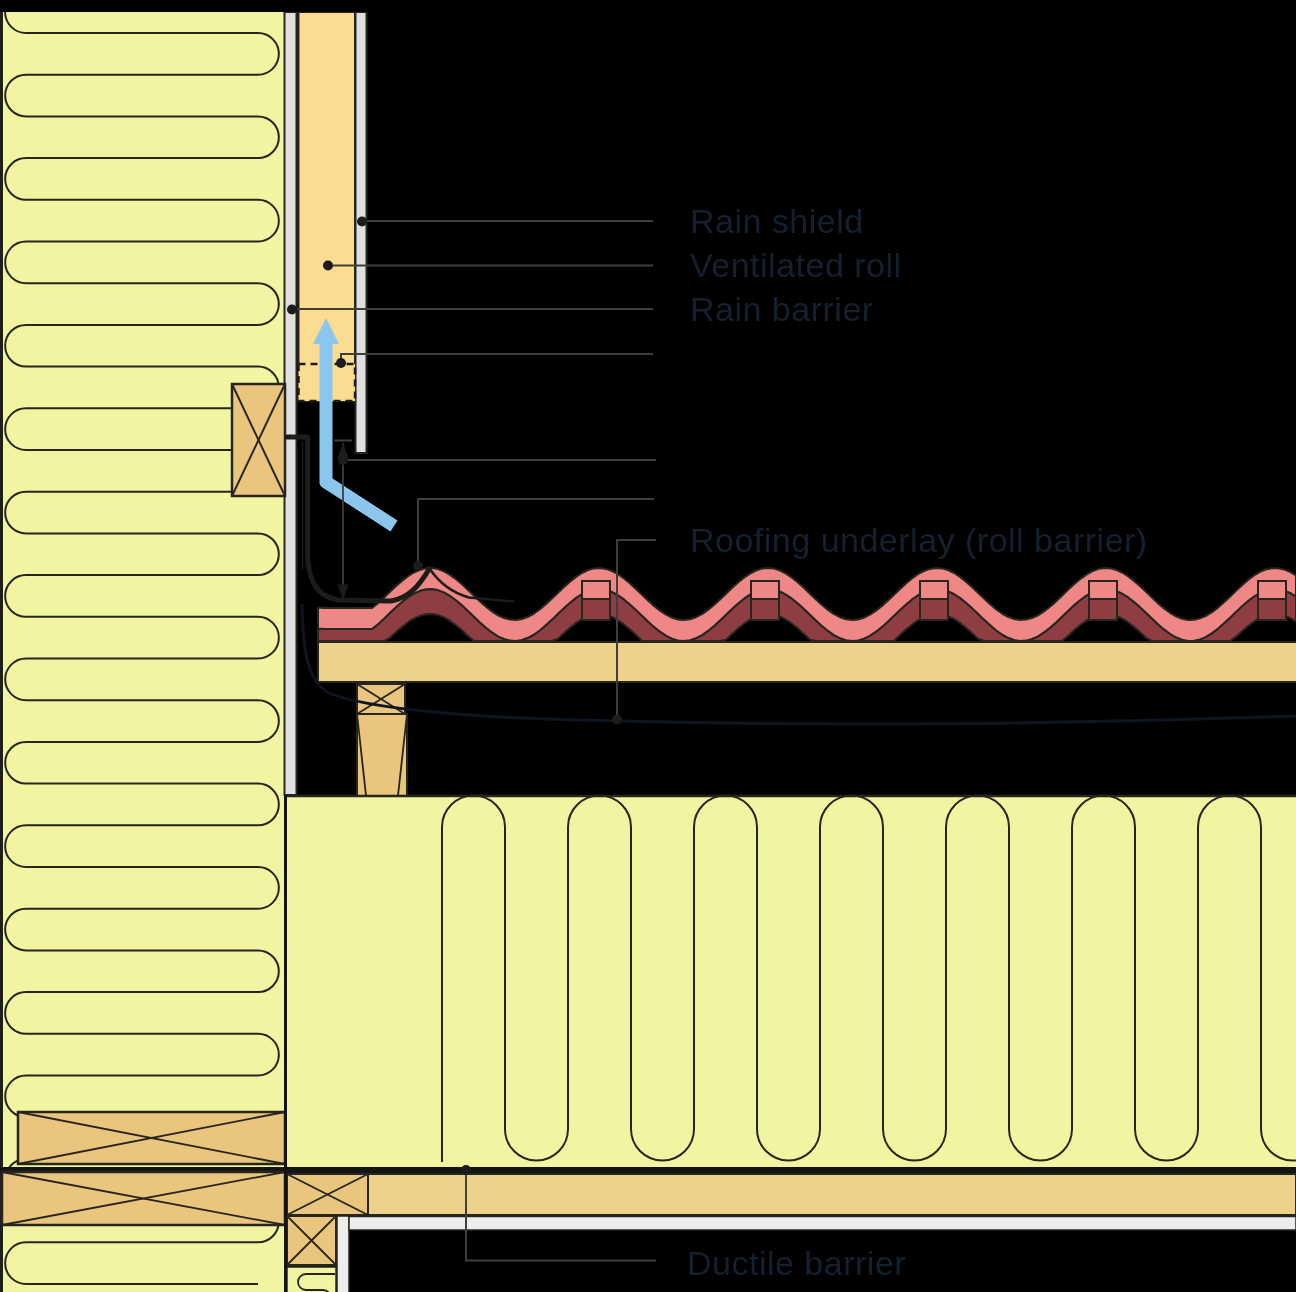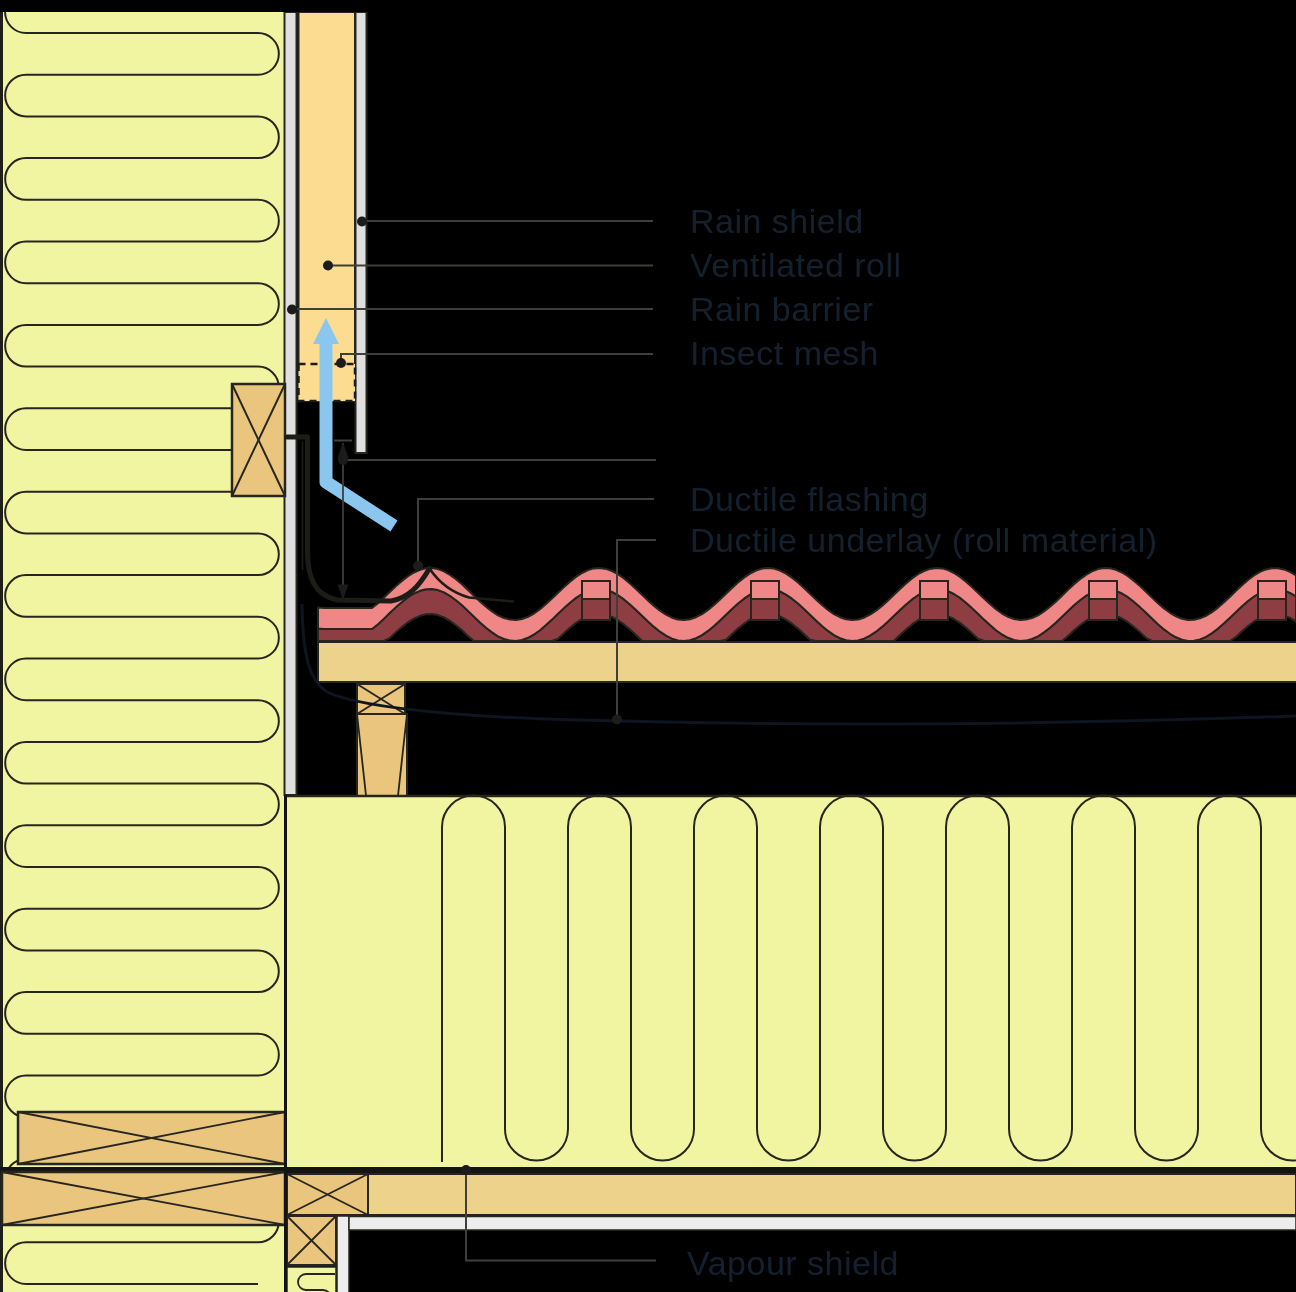--- a/index.html
+++ b/index.html
@@ -153,17 +153,15 @@
     <circle cx="343" cy="448" r="5" class="dot"></circle>
     <circle cx="418" cy="554" r="5" class="dot"></circle>
     <circle cx="617" cy="707.5" r="5" class="dot"></circle>
     <circle cx="466" cy="1158" r="5" class="dot"></circle>
   </g>
 </svg>
 
   <div class="callout" style="left:690px;top:188px">Rain shield</div>
   <div class="callout" style="left:690px;top:232px">Ventilated roll</div>
   <div class="callout" style="left:690px;top:276px">Rain barrier</div>
-  <div class="callout" style="left:690px;top:320px">Insect mesh</div>
-  <div class="callout" style="left:690px;top:466px">Ductile flashing</div>
-  <div class="callout" style="left:690px;top:507px">Ductile underlay (roll material)</div>
-  <div class="callout" style="left:687px;top:1230px">Vapour shield</div>
+  <div class="callout" style="left:690px;top:507px">Roofing underlay (roll barrier)</div>
+  <div class="callout" style="left:687px;top:1230px">Ductile barrier</div>
 </div>
 
 </body></html>

